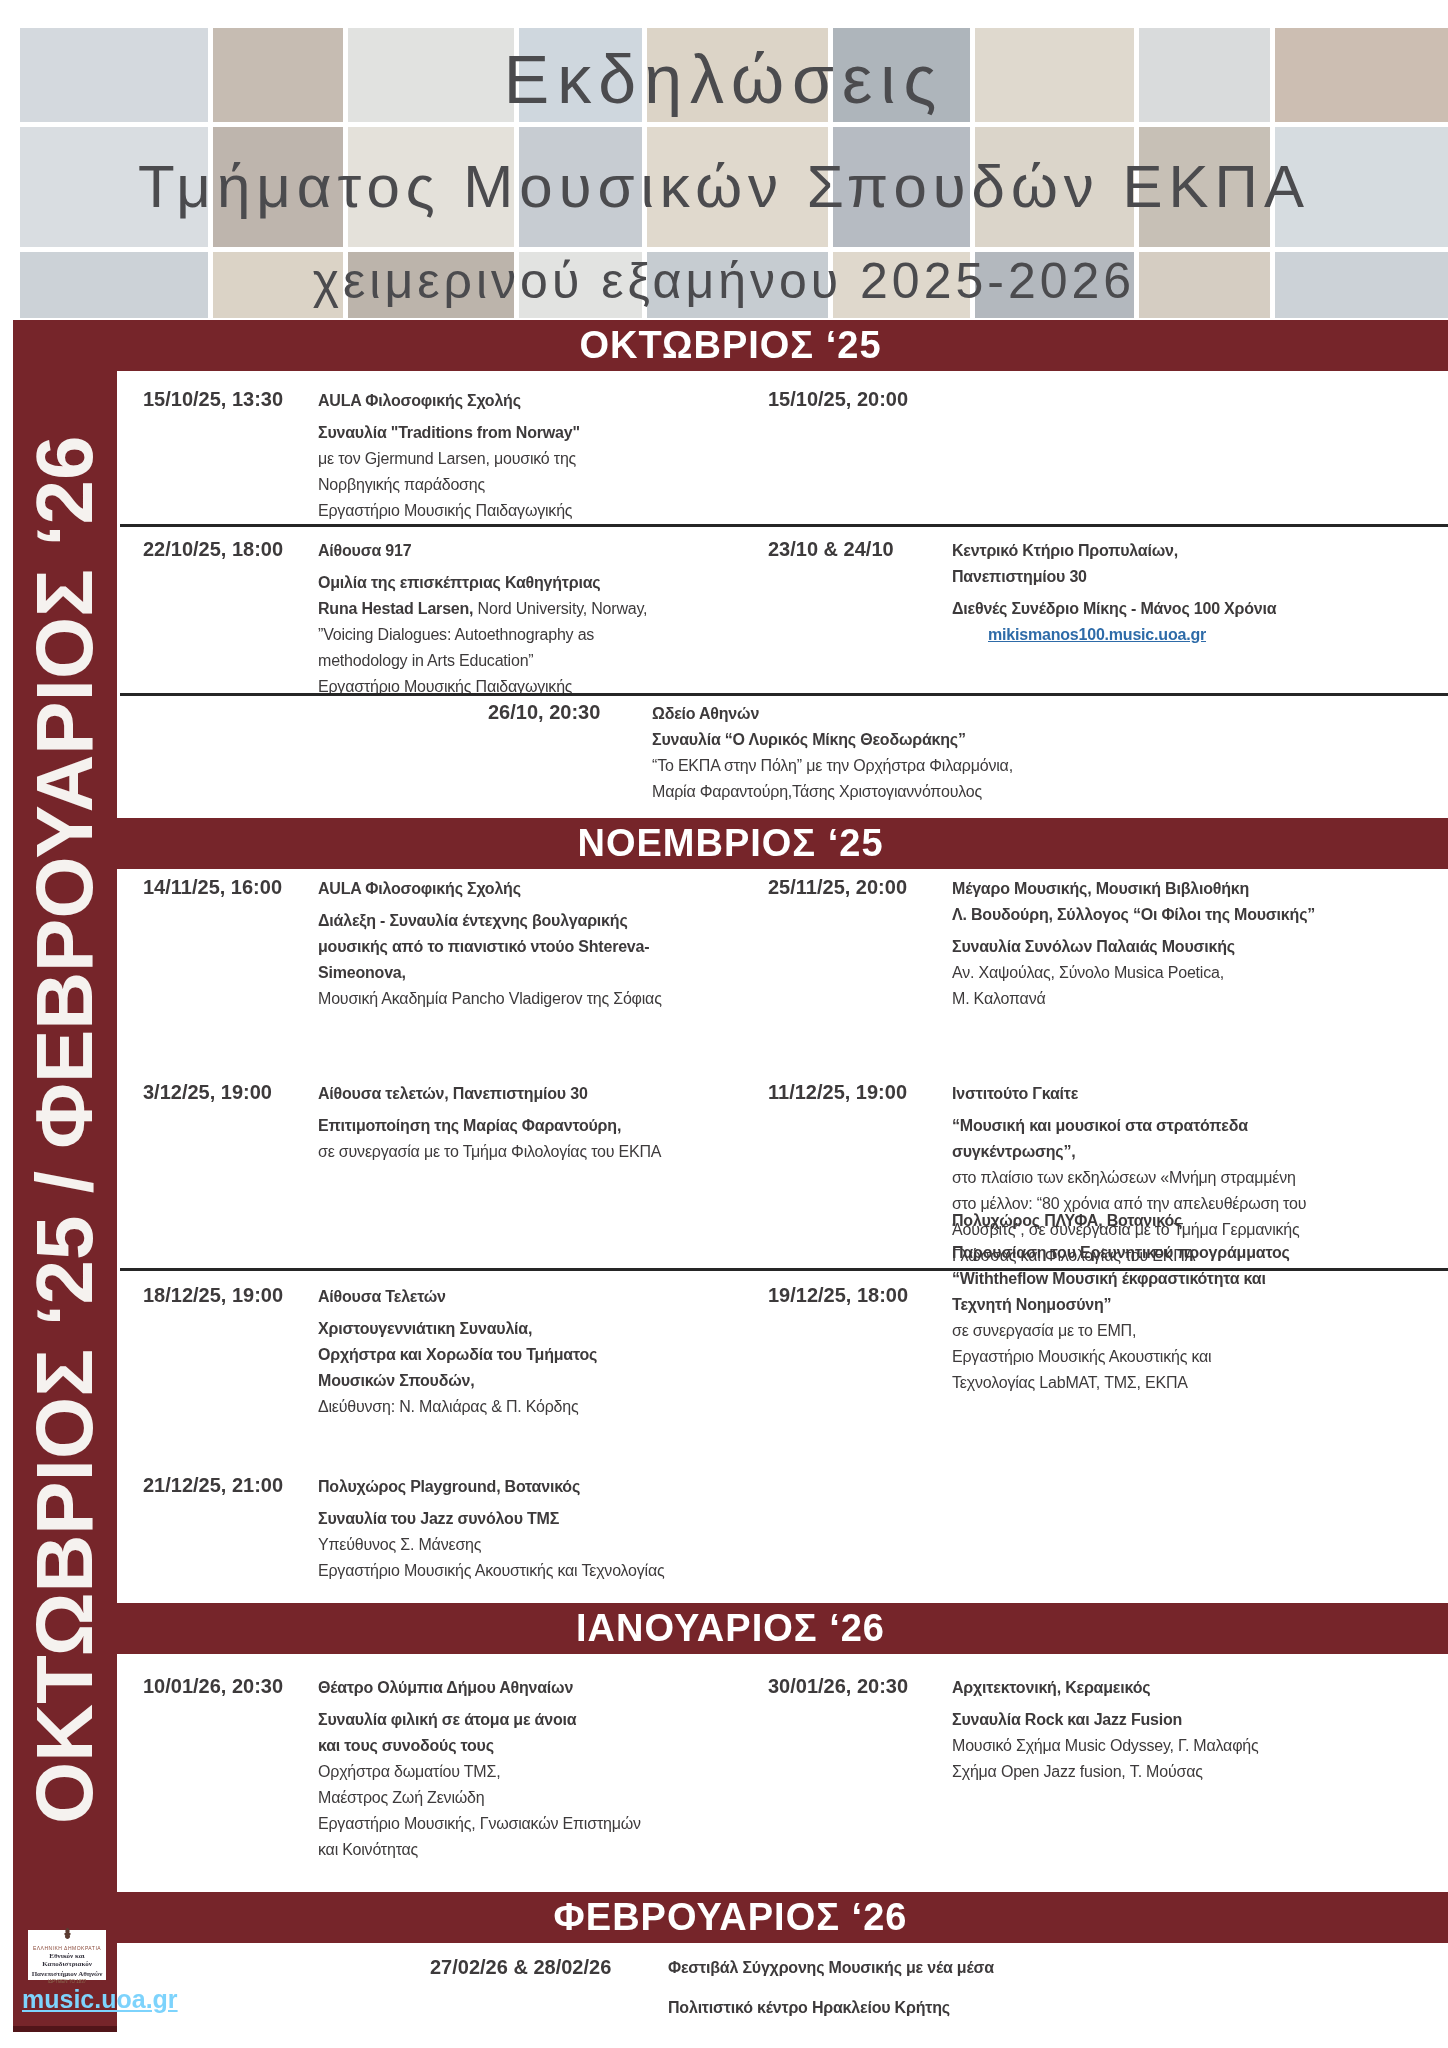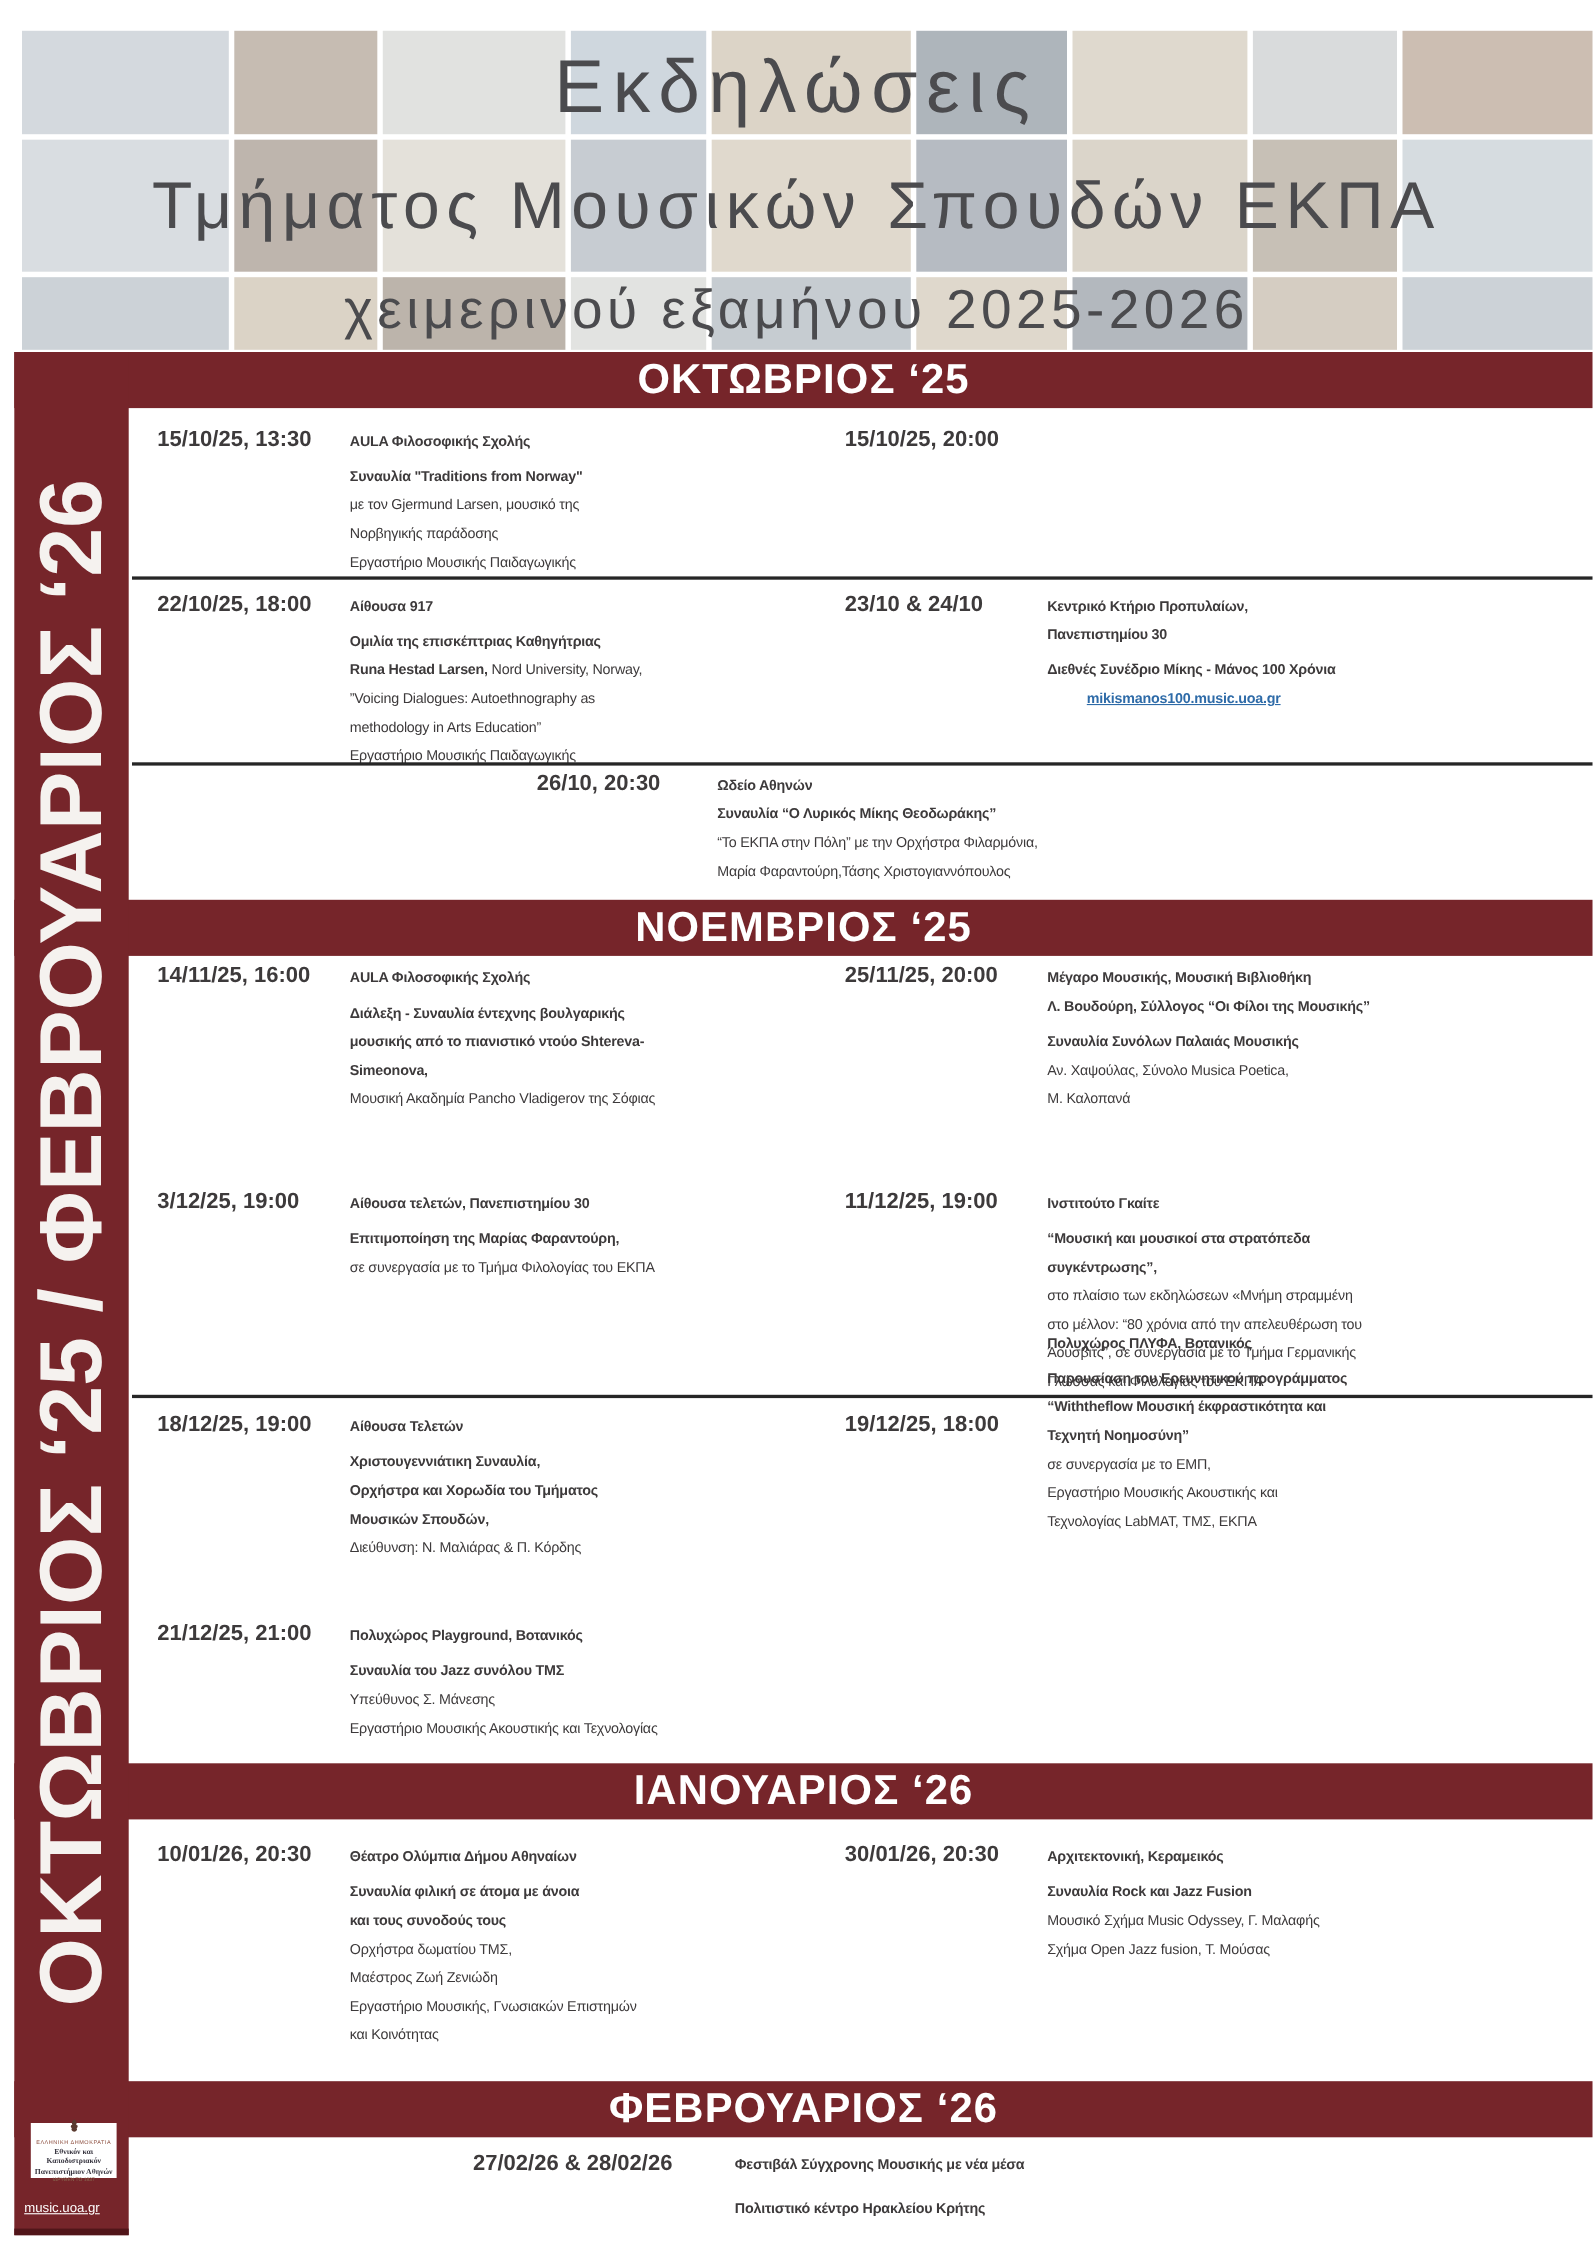--- a/index.html
+++ b/index.html
@@ -49,26 +49,26 @@
     display:flex;align-items:center;justify-content:center;
     writing-mode:vertical-rl;transform:rotate(180deg);
     color:#f5f2ef;font-weight:700;font-size:80px;white-space:nowrap;}
   .logo-box{position:absolute;left:15px;top:1610px;width:78px;height:50px;
     background:#fff;display:flex;flex-direction:column;align-items:center;
     justify-content:center;text-align:center;gap:1px;line-height:1.15;}
   .logo-box .l1{font-size:5px;color:#8a4a3a;letter-spacing:.5px;}
   .logo-box .l2,.logo-box .l3{font-size:7px;font-weight:700;
     font-family:Liberation Serif, serif;color:#35333e;}
   .logo-box .l4{font-size:4.5px;color:#8a6a50;}
-  .site-link{position:absolute;left:9px;bottom:12px;color:#ffffff;font-weight:400;
-    font-size:12px;text-decoration:underline;cursor:pointer;}
+  .site-link{position:absolute;left:9px;bottom:12px;color:#7dd3fc;font-weight:700;
+    font-size:25px;text-decoration:underline;cursor:pointer;}
   
   .date{position:absolute;font-weight:700;font-size:20px;color:var(--text);
     white-space:nowrap;}
-  .info{position:absolute;font-size:13px;line-height:26px;color:var(--text);
+  .info{position:absolute;font-size:16px;line-height:26px;color:var(--text);
     letter-spacing:-.2px;}
   .info .loc{font-weight:700;white-space:pre-line;}
   .info .title{font-weight:700;white-space:pre-line;margin-top:6px;}
   .info .details{white-space:pre-line;}
   .info .speaker b{font-weight:700;}
   .info a.link{display:inline-block;color:var(--link);font-weight:700;
     text-decoration:underline;cursor:pointer;margin-left:36px;}
   .feb-info .title{line-height:40px;}
   .sep{position:absolute;left:120px;right:0;height:3px;background:#262626;}
 </style>

